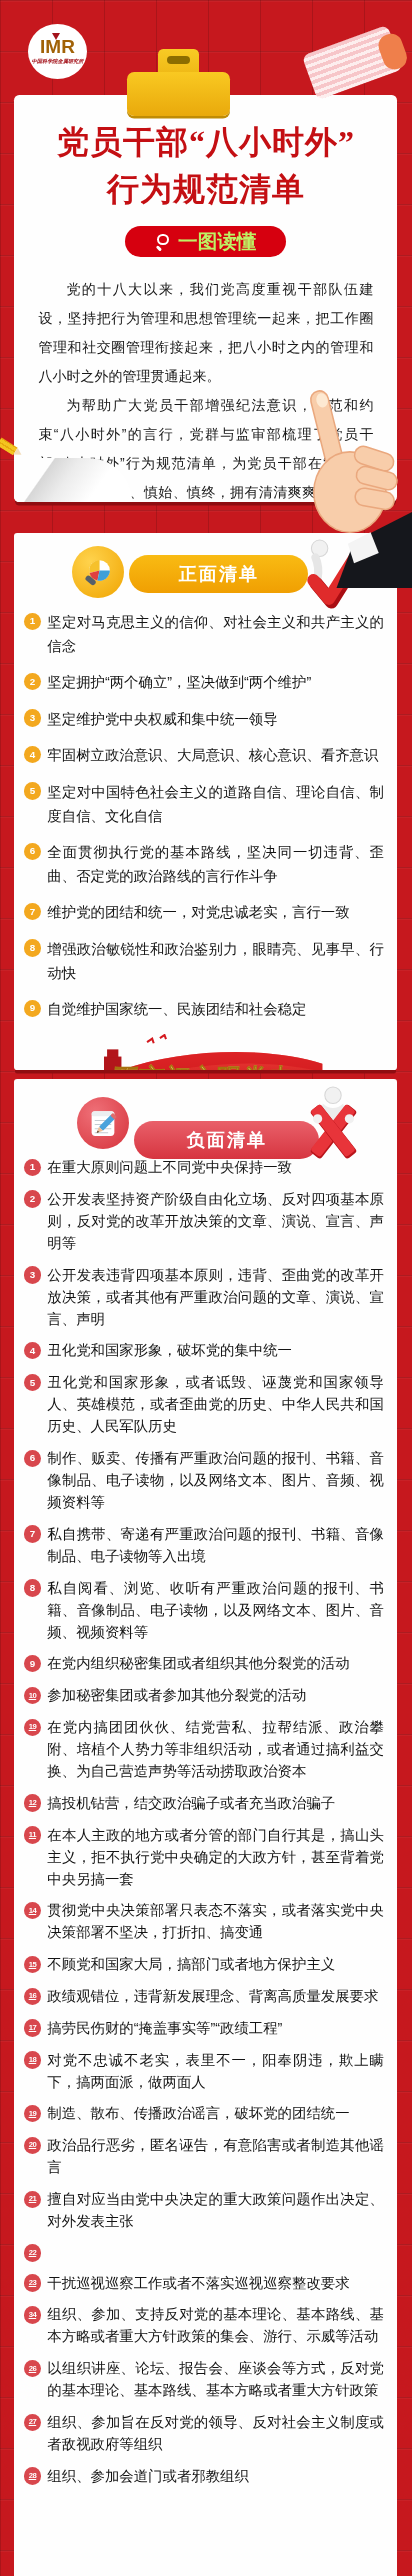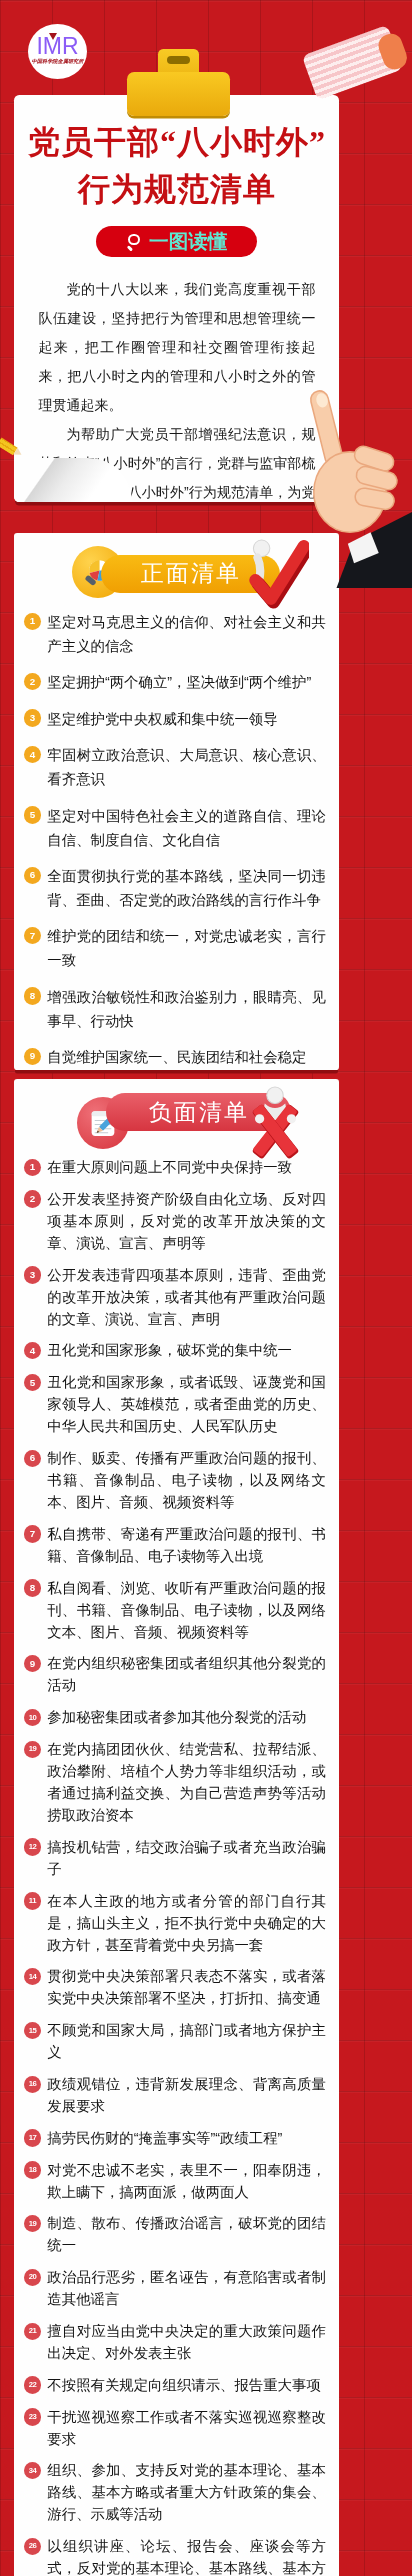--- a/index.html
+++ b/index.html
@@ -6,44 +6,44 @@
   html,body{font-family:"Liberation Sans","DejaVu Sans",sans-serif;}
   body{
     width:412px;height:3252px;position:relative;overflow:hidden;
     background-color:#c6181e;
     background-image:
       linear-gradient(rgba(0,0,0,.14) 1px, transparent 1px),
       linear-gradient(90deg, rgba(0,0,0,.14) 1px, transparent 1px),
       linear-gradient(rgba(255,255,255,.04) 2.1px, transparent 2.1px);
     background-size:52px 51px,52px 51px,52px 51px;
   }
-  .card{position:absolute;left:14.4px;width:325px;background:#fefefe;border-radius:3.1px;
+  .card{position:absolute;left:14.4px;width:383px;background:#fefefe;border-radius:3.1px;
         box-shadow:0 4.6px 0 -1px #8f0d11;overflow:hidden;}
   
   .logo{position:absolute;left:28px;top:24px;width:59px;height:55px;background:#fff;
         border-radius:50%;display:flex;flex-direction:column;align-items:center;justify-content:center;z-index:6;}
-  .logo .imr{color:#8b5cf6;font-size:23px;font-weight:400;letter-spacing:0;line-height:17.5px;position:relative;}
+  .logo .imr{color:#a16207;font-size:19px;font-weight:700;letter-spacing:0;line-height:17.5px;position:relative;}
   .logo .imr .tri{position:absolute;left:12.4px;top:-4.6px;width:0;height:0;
         border-left:4.1px solid transparent;border-right:4.1px solid transparent;border-top:7.2px solid #a3121b;}
   .logo .sub{color:#a3121b;font-size:5.2px;margin-top:3.1px;font-family:"Liberation Serif","DejaVu Serif",serif;font-style:italic;font-weight:700;white-space:nowrap;}
   
   .clip{position:absolute;left:127px;top:49px;width:103px;height:67px;z-index:5;}
   .clip .tab{position:absolute;left:31px;top:0;width:41px;height:30px;background:linear-gradient(#f8cb25,#eeb513);border-radius:5.2px;}
   .clip .slot{position:absolute;left:40px;top:7.2px;width:23px;height:7.7px;background:#8c6d00;border-radius:4.1px;}
   .clip .body{position:absolute;left:0;top:23px;width:103px;height:44px;background:linear-gradient(#f9c922,#e9a90c);border-radius:7.2px;box-shadow:0 2.6px 0 #c08c05;}
   
   .scroll{position:absolute;left:307px;top:39px;width:91px;height:47px;transform:rotate(-20deg);z-index:4;
           background:repeating-linear-gradient(180deg,#f7c6c9 0 3.6px,#fdeeee 3.6px 6.7px);border-radius:7.2px;}
   .scroll:after{content:"";position:absolute;right:-8.2px;top:9.3px;width:24px;height:36px;background:#ef7f4b;border-radius:11.3px;}
   
   .card-title{top:95px;height:407px;border-radius:5.2px;}
   .main-title{margin-top:24px;text-align:center;color:#c40f13;font-weight:800;font-size:32px;line-height:47px;letter-spacing:1px;
               font-family:"Liberation Serif","DejaVu Serif",serif;}
   .read-badge{margin:13.4px auto 0;width:161px;height:31px;background:#d6000f;border-radius:16.5px;
-              display:flex;align-items:center;justify-content:center;gap:7.2px;color:#5eead4;font-size:19.6px;font-weight:700;}
+              display:flex;align-items:center;justify-content:center;gap:7.2px;color:#bef264;font-size:19.6px;font-weight:700;}
   .mag{width:15.5px;height:15.5px;position:relative;flex:0 0 15.5px;}
   .mag .lens{position:absolute;left:2.1px;top:0;width:11.3px;height:11.3px;border:2.1px solid #fff;border-radius:50%;}
   .mag .stick{position:absolute;left:1px;bottom:0;width:6.2px;height:2.6px;background:#fff;border-radius:1.5px;transform:rotate(45deg);}
   .intro{padding:17.5px 24px 0 24px;}
   .intro p{font-size:14px;line-height:29px;color:#181818;text-indent:2em;font-weight:500;text-align:justify;}
   .curl{position:absolute;left:0;bottom:0;width:118px;height:44px;
         background:linear-gradient(305deg,#ffffff 0 30%,#ececec 55%,#d7d7d7 72%,#fefefe 73%);border-top-right-radius:46px;}
   
   .pencil{position:absolute;left:-3.1px;top:442px;width:27px;height:13.4px;transform:rotate(32deg);z-index:2;}
   .pencil .body{position:absolute;left:0;top:2.1px;width:18.5px;height:9.3px;background:repeating-linear-gradient(0deg,#f4c520 0 3.1px,#e7aa0e 3.1px 4.6px);}
@@ -51,36 +51,36 @@
   
   .hand{position:absolute;left:293px;top:389px;z-index:7;}
   
   .card-pos{top:533px;height:537px;}
   .card-neg{top:1079px;height:2092px;}
   .sec-head{position:relative;height:77px;}
   .sec-circle{position:absolute;width:52px;height:52px;border-radius:50%;display:flex;align-items:center;justify-content:center;}
   .pos .sec-circle{left:58px;top:13.4px;background:radial-gradient(circle at 35% 30%,#ffd34d,#f0a400);}
   .neg .sec-circle{left:63px;top:17.5px;background:radial-gradient(circle at 35% 30%,#ef7078,#d6333b);}
   .sec-pill{position:absolute;height:38px;border-radius:19.6px;display:flex;align-items:center;justify-content:center;
-            color:#fff;font-size:23px;font-weight:400;letter-spacing:2.1px;font-family:"Liberation Serif","DejaVu Serif",serif;}
+            color:#fff;font-size:18px;font-weight:700;letter-spacing:2.1px;font-family:"Liberation Serif","DejaVu Serif",serif;margin-left:28px;}
   .pos .sec-pill{left:87px;top:21.6px;width:179px;background:linear-gradient(#f9bb13,#f09f02);}
-  .neg .sec-pill{left:92px;top:14px;width:185px;background:linear-gradient(#e9606a,#d63540);}
+  .neg .sec-pill{left:92px;top:42px;width:185px;background:linear-gradient(#e9606a,#d63540);}
   .sec-fig{position:absolute;}
   .pos .sec-fig{right:30px;top:4.1px;}
   .neg .sec-fig{right:33px;top:7.2px;}
   
   ul.items{list-style:none;padding:0 13.4px 0 7.2px;}
   ul.items li{display:flex;font-size:14.4px;color:#141414;font-weight:500;text-align:justify;}
   .pos ul.items li{line-height:24px;margin-bottom:12.4px;}
   .neg ul.items li{line-height:22px;margin-bottom:9.8px;}
   .num{flex:0 0 17.5px;height:17.5px;border-radius:50%;margin:2.6px 6.2px 0 2.1px;display:flex;align-items:center;justify-content:center;
        color:#fff;font-size:9.8px;font-weight:700;}
   .pos .num{background:#f3a81f;}
   .neg .num{background:#d8474d;}
-  .num.two{font-size:7.7px;letter-spacing:-0.5px;}
+  .num.two{font-size:7.7px;letter-spacing:-0.5px;text-decoration:underline;}
   
   .banner{position:relative;width:242px;height:82px;margin:2.1px auto 0;}
 </style>
 </head>
 <body>
 
 <div class="logo">
   <div class="imr"><span class="tri"></span><span>IMR</span></div>
   <div class="sub">中国科学院金属研究所</div>
 </div>
@@ -328,21 +328,20 @@
       <li>
         <span class="num two">20</span>
         <span class="txt">政治品行恶劣，匿名诬告，有意陷害或者制造其他谣言</span>
       </li>
       <li>
         <span class="num two">21</span>
         <span class="txt">擅自对应当由党中央决定的重大政策问题作出决定、对外发表主张</span>
       </li>
       <li>
         <span class="num two">22</span>
-        <span class="txt">不按照有关规定向组织请示、报告重大事项</span>
       </li>
       <li>
         <span class="num two">23</span>
         <span class="txt">干扰巡视巡察工作或者不落实巡视巡察整改要求</span>
       </li>
       <li>
         <span class="num two">34</span>
         <span class="txt">组织、参加、支持反对党的基本理论、基本路线、基本方略或者重大方针政策的集会、游行、示威等活动</span>
       </li>
       <li>

